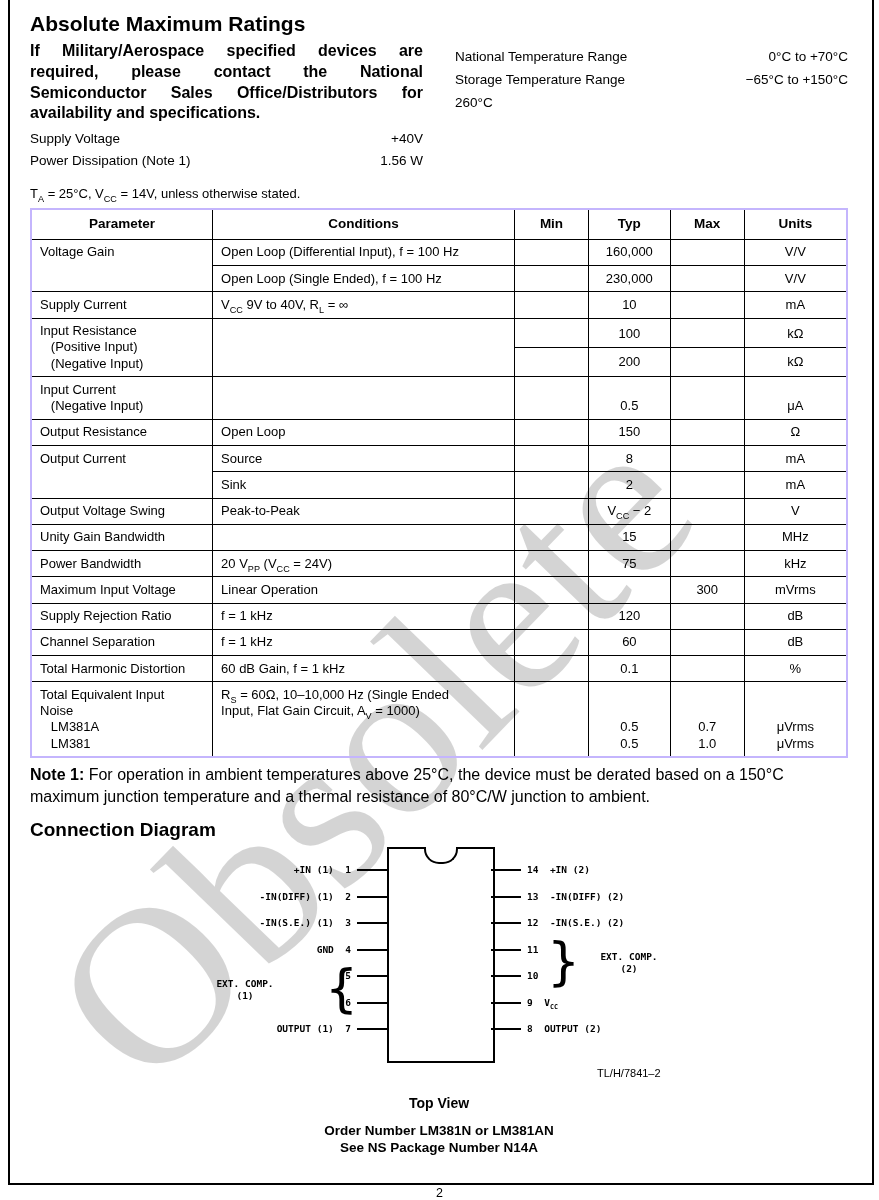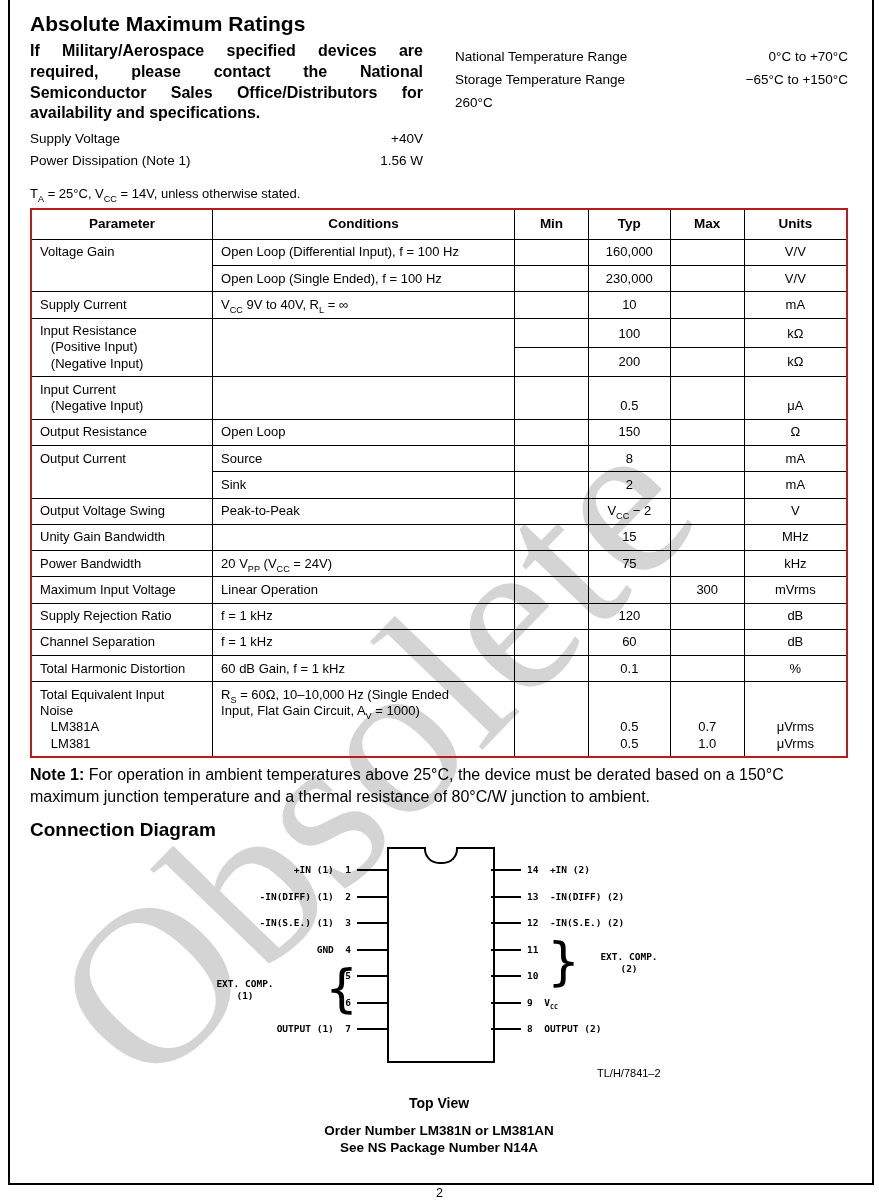--- a/index.html
+++ b/index.html
@@ -20,21 +20,21 @@
   .col-l{width:393px;}
   .col-r{width:393px;padding-top:1px;}
   .intro{font-weight:bold;font-size:16px;line-height:1.3;text-align:justify;margin:0;}
   .kv-list{margin-top:4px;}
   .kv-row{display:flex;justify-content:space-between;font-size:13.5px;line-height:1.62;}
   .col-r .kv-row{line-height:1.7;}
 
   .elec{margin-top:14px;}
   .ec-title-line{display:flex;align-items:baseline;gap:8px;}
   .ec-sub{font-size:13px;}
-  .ec-table{border-collapse:collapse;width:100%;margin-top:7px;border:2px solid #b91c1c;font-size:13px;}
+  .ec-table{border-collapse:collapse;width:100%;margin-top:7px;border:2px solid #c4b5fd;font-size:13px;}
   .ec-table th,.ec-table td{border:1px solid #000;line-height:1.25;}
   .ec-table th{font-size:13.5px;padding:6px 4px;text-align:center;font-weight:bold;}
   .ec-table td{padding:4.5px 8px;vertical-align:middle;}
   .ec-table td.p{text-align:left;vertical-align:top;}
   .ec-table td.c{text-align:left;vertical-align:top;}
   .ec-table td.n{text-align:center;}
   .ec-table td.vb{vertical-align:bottom;}
   .note{margin:6px 0 0 0;font-size:16px;line-height:1.35;}
 
   .conn{margin-top:12px;}

